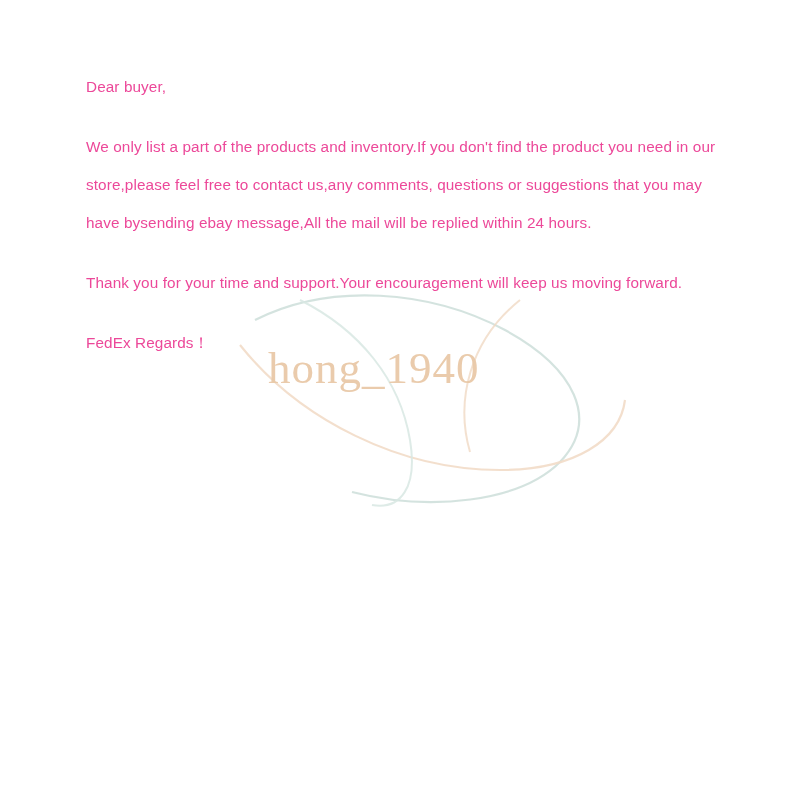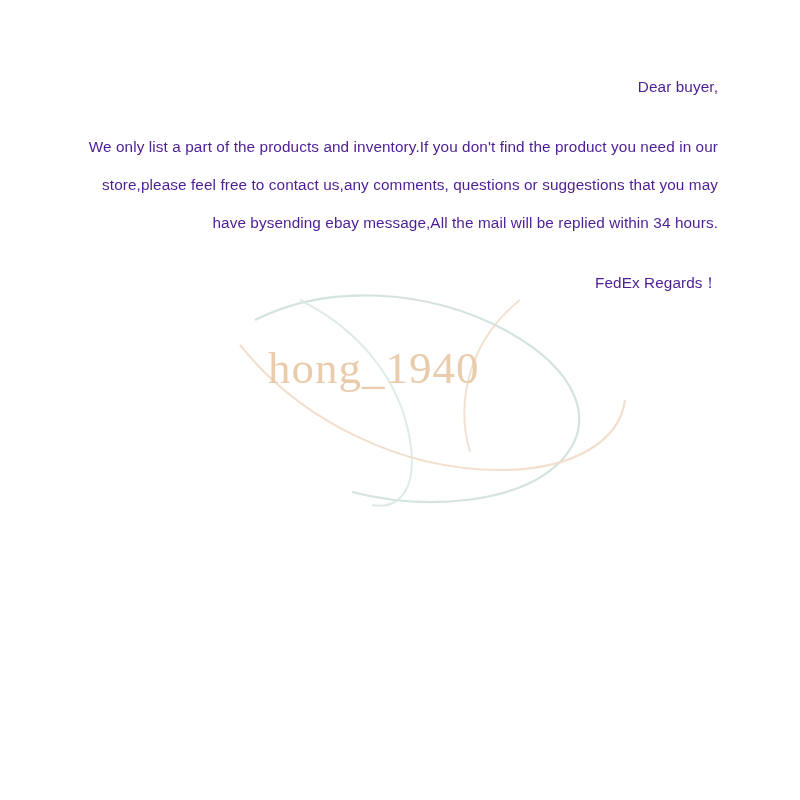--- a/index.html
+++ b/index.html
@@ -23,24 +23,24 @@
   .letter {
     position: absolute;
     left: 86px;
     top: 68px;
     width: 632px;
     z-index: 3;
   }
   .para {
     font-size: 15.3px;
     line-height: 38px;
-    color: #4c1d95;
+    color: #ec4899;
     margin: 0 0 22px 0;
     letter-spacing: 0.1px;
-    text-align: right;
+    text-align: left;
   }
   .para.last {
     margin-bottom: 0;
   }
   
   .watermark {
     position: absolute;
     left: 0;
     top: 0;
     width: 800px;
@@ -70,17 +70,18 @@
       <path d="M255 320 C 330 282, 430 290, 505 330 C 575 368, 600 420, 560 462 C 520 502, 430 512, 352 492" fill="none" stroke="#cfe0dc" stroke-width="2.2" opacity="0.9"></path>
       <path d="M240 345 C 300 420, 400 470, 500 470 C 575 470, 620 440, 625 400" fill="none" stroke="#f2dcc8" stroke-width="2.2" opacity="0.9"></path>
       <path d="M300 300 C 360 330, 400 380, 410 440 C 418 488, 400 510, 372 505" fill="none" stroke="#d8e7e3" stroke-width="2" opacity="0.85"></path>
       <path d="M520 300 C 470 340, 455 400, 470 452" fill="none" stroke="#f0d9c4" stroke-width="2" opacity="0.8"></path>
     </svg>
     <div class="wm-text">hong_1940</div>
   </div>
 
   <div class="letter">
     <p class="para">Dear buyer,</p>
-    <p class="para">We only list a part of the products and inventory.If you don't find the product you need in our store,please feel free to contact us,any comments, questions or suggestions that you may have bysending ebay message,All the mail will be replied within 34 hours.</p>
+    <p class="para">We only list a part of the products and inventory.If you don't find the product you need in our store,please feel free to contact us,any comments, questions or suggestions that you may have bysending ebay message,All the mail will be replied within 24 hours.</p>
+    <p class="para">Thank you for your time and support.Your encouragement will keep us moving forward.</p>
     <p class="para last">FedEx Regards！</p>
   </div>
 
 </div>
 
 </body></html>

